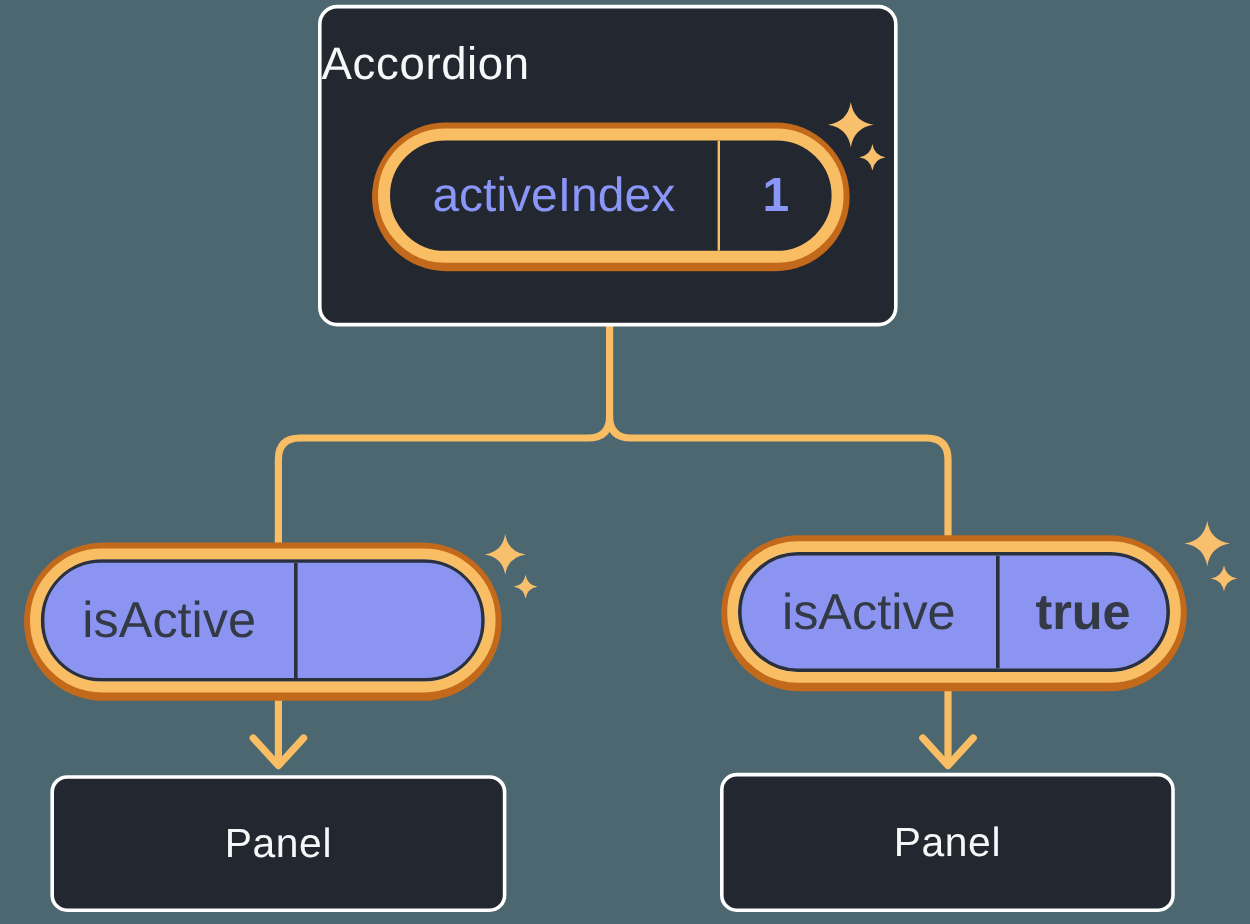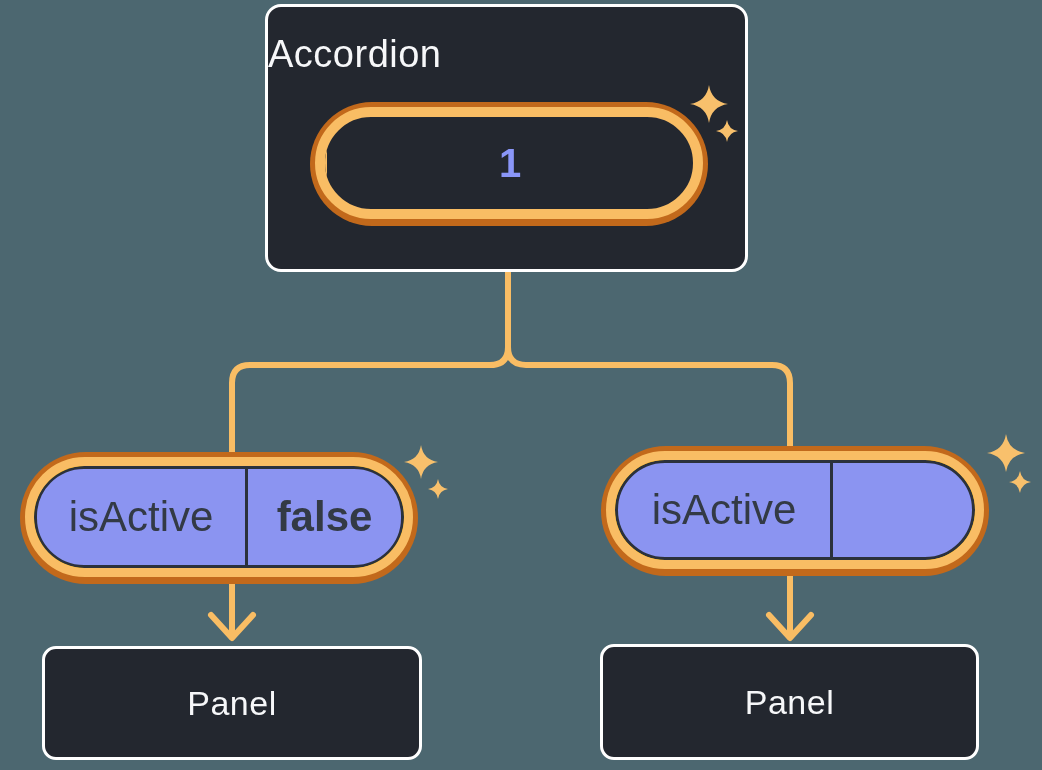--- a/index.html
+++ b/index.html
@@ -28,21 +28,21 @@
     position:absolute;box-sizing:border-box;
     background:#C2691B;border-radius:70px;
     padding:5px 5px 7px 5px;
   }
   .pill-ring{
     box-sizing:border-box;width:100%;height:100%;
     border:10px solid #F9BD64;border-radius:60px;
     background:#23272F;display:flex;overflow:hidden;
   }
   .pill-ring.prop{
-    border-width:9px;padding:0;background:#eab308;
+    border-width:9px;padding:0;background:#a3a3a3;
   }
   .pill-inner{
     box-sizing:border-box;width:100%;height:100%;
     background:#8B94F1;border:3px solid #2B313C;border-radius:50px;
     display:flex;overflow:hidden;
   }
   .cell{
     display:flex;align-items:center;justify-content:center;
     height:100%;
   }
@@ -64,40 +64,41 @@
     <path d="M769 615 L790 638 L811 615"></path>
   </g>
 </svg>
 
 <div class="node" style="left:265px;top:4px;width:483px;height:268px;">
   <div class="node-title" style="top:26px;">Accordion</div>
 </div>
 
 <div class="pill-outer" style="left:310px;top:102px;width:398px;height:124px;">
   <div class="pill-ring">
+    <div class="cell state-name" style="width:273px;">activeIndex</div>
     <div class="divider-orange"></div>
     <div class="cell state-value" style="flex:1;">1</div>
   </div>
 </div>
 
 <div class="pill-outer" style="left:20px;top:452px;width:398px;height:132px;">
   <div class="pill-ring prop" style="border-radius:62px;">
     <div class="pill-inner">
       <div class="cell prop-name" style="width:208px;">isActive</div>
       <div class="divider-dark"></div>
-      <div class="cell prop-value" style="flex:1;">false</div>
     </div>
   </div>
 </div>
 
 <div class="pill-outer" style="left:601px;top:446px;width:388px;height:130px;">
   <div class="pill-ring prop" style="border-radius:62px;">
     <div class="pill-inner">
       <div class="cell prop-name" style="width:212px;">isActive</div>
       <div class="divider-dark"></div>
+      <div class="cell prop-value" style="flex:1;">true</div>
     </div>
   </div>
 </div>
 
 <div class="node" style="left:42px;top:646px;width:380px;height:114px;border-radius:14px;">
   <div class="panel-label">Panel</div>
 </div>
 
 <div class="node" style="left:600px;top:644px;width:379px;height:116px;border-radius:14px;">
   <div class="panel-label">Panel</div>

